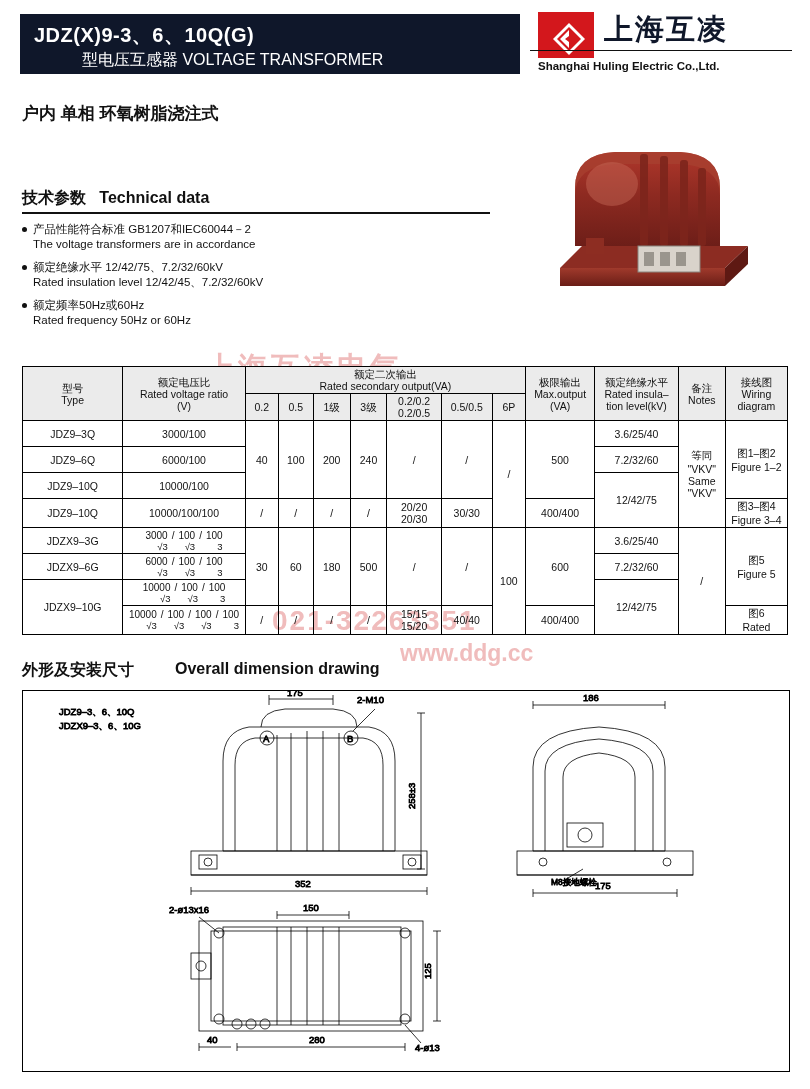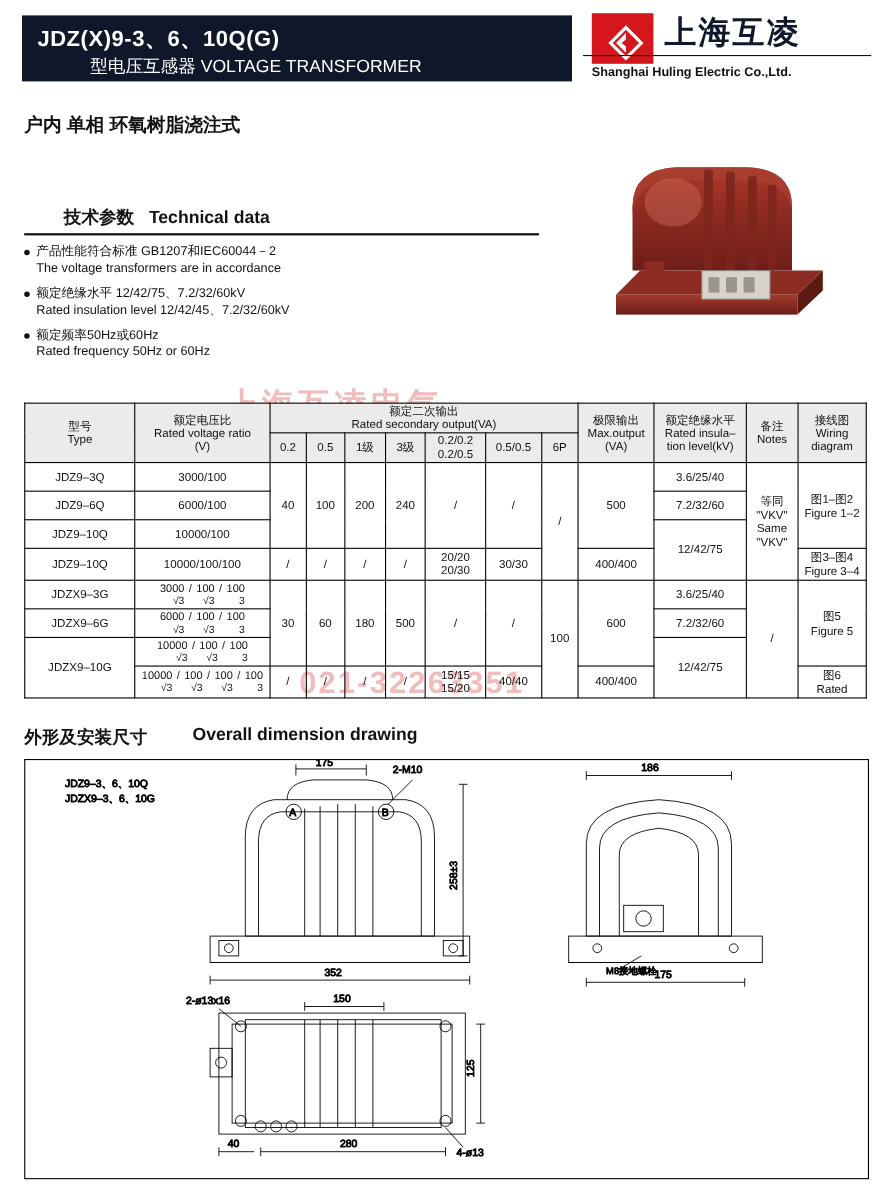--- a/index.html
+++ b/index.html
@@ -19,21 +19,21 @@
   .logo-box{position:absolute;left:8px;top:4px;width:56px;height:46px;background:#d3171c;}
   .logo-dia{position:absolute;left:14px;top:10px;width:34px;height:34px;}
   .logo-cn{position:absolute;left:74px;top:2px;font-size:29px;font-weight:bold;color:#0f172a;letter-spacing:2px;}
   .logo-en{position:absolute;left:8px;top:52px;font-size:11.5px;color:#111;font-weight:bold;}
   .hdr-rule{position:absolute;left:530px;top:50px;width:262px;height:1px;background:#111;}
 
   
   .intro-cn{position:absolute;left:22px;top:102px;font-size:17px;font-weight:bold;}
   .intro-en{position:absolute;left:22px;top:126px;font-size:17px;}
 
-  .sec1-title{position:absolute;left:22px;top:188px;font-size:16px;font-weight:bold;margin-left:36px;}
+  .sec1-title{position:absolute;left:22px;top:188px;font-size:16px;font-weight:bold;}
   .sec1-rule{position:absolute;left:22px;top:212px;width:468px;height:2px;background:#111;}
 
   .bullets{position:absolute;left:22px;top:222px;width:330px;font-size:11.5px;line-height:14.5px;}
   .bullet{position:relative;padding-left:11px;margin-bottom:9px;}
   .bullet:before{content:"";position:absolute;left:0;top:5px;width:5px;height:5px;background:#111;border-radius:50%;}
   .bl-cn{display:block;}
   .bl-en{display:block;}
 
   
   .photo{position:absolute;left:520px;top:118px;width:262px;height:190px;}
@@ -151,20 +151,21 @@
       <rect x="124" y="134" width="10" height="14"></rect>
       <rect x="140" y="134" width="10" height="14"></rect>
       <rect x="156" y="134" width="10" height="14"></rect>
     </g>
 
     <rect x="66" y="120" width="18" height="16" fill="#8d2d22"></rect>
   </svg>
 
   <div class="watermark1">上海互凌电气</div>
   <div class="watermark2">021-32263351</div>
+  <div class="watermark3">www.ddg.cc</div>
 
   <table class="spec">
     <thead>
       <tr>
         <th rowspan="2" style="width:104px">
           <div>型号</div>
           <div>Type</div>
         </th>
         <th rowspan="2" style="width:118px">
           <div>额定电压比</div>

